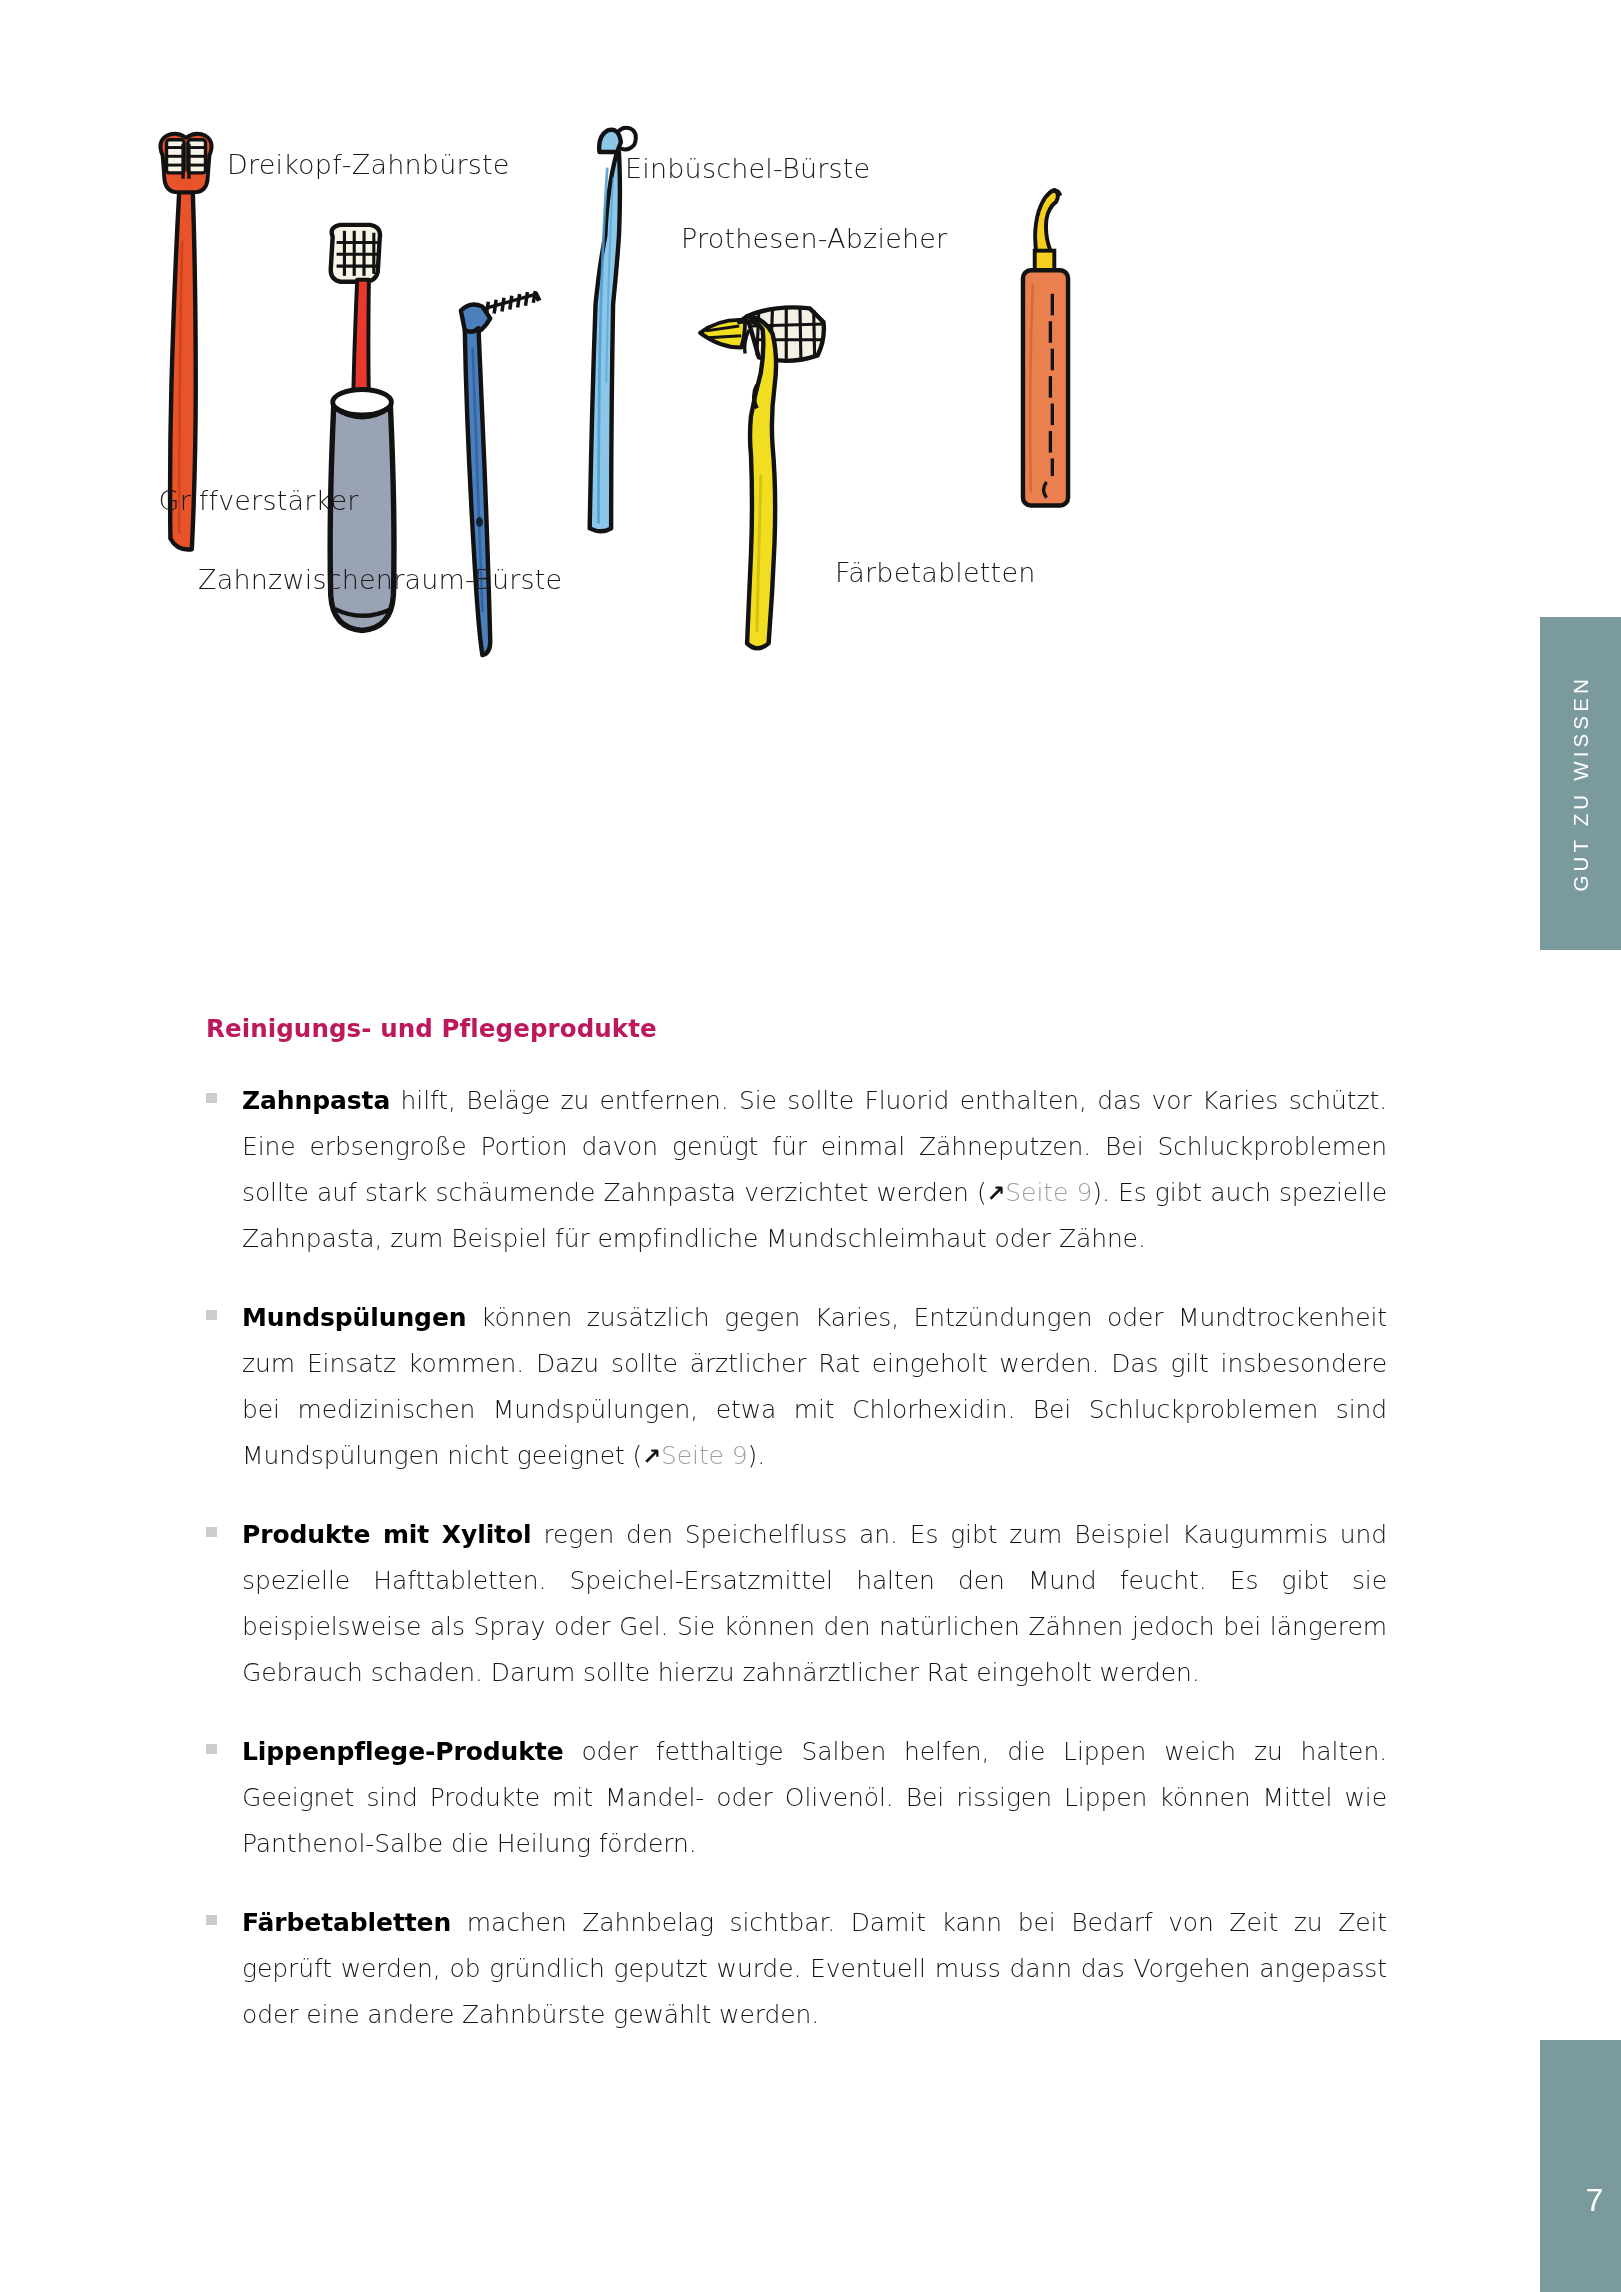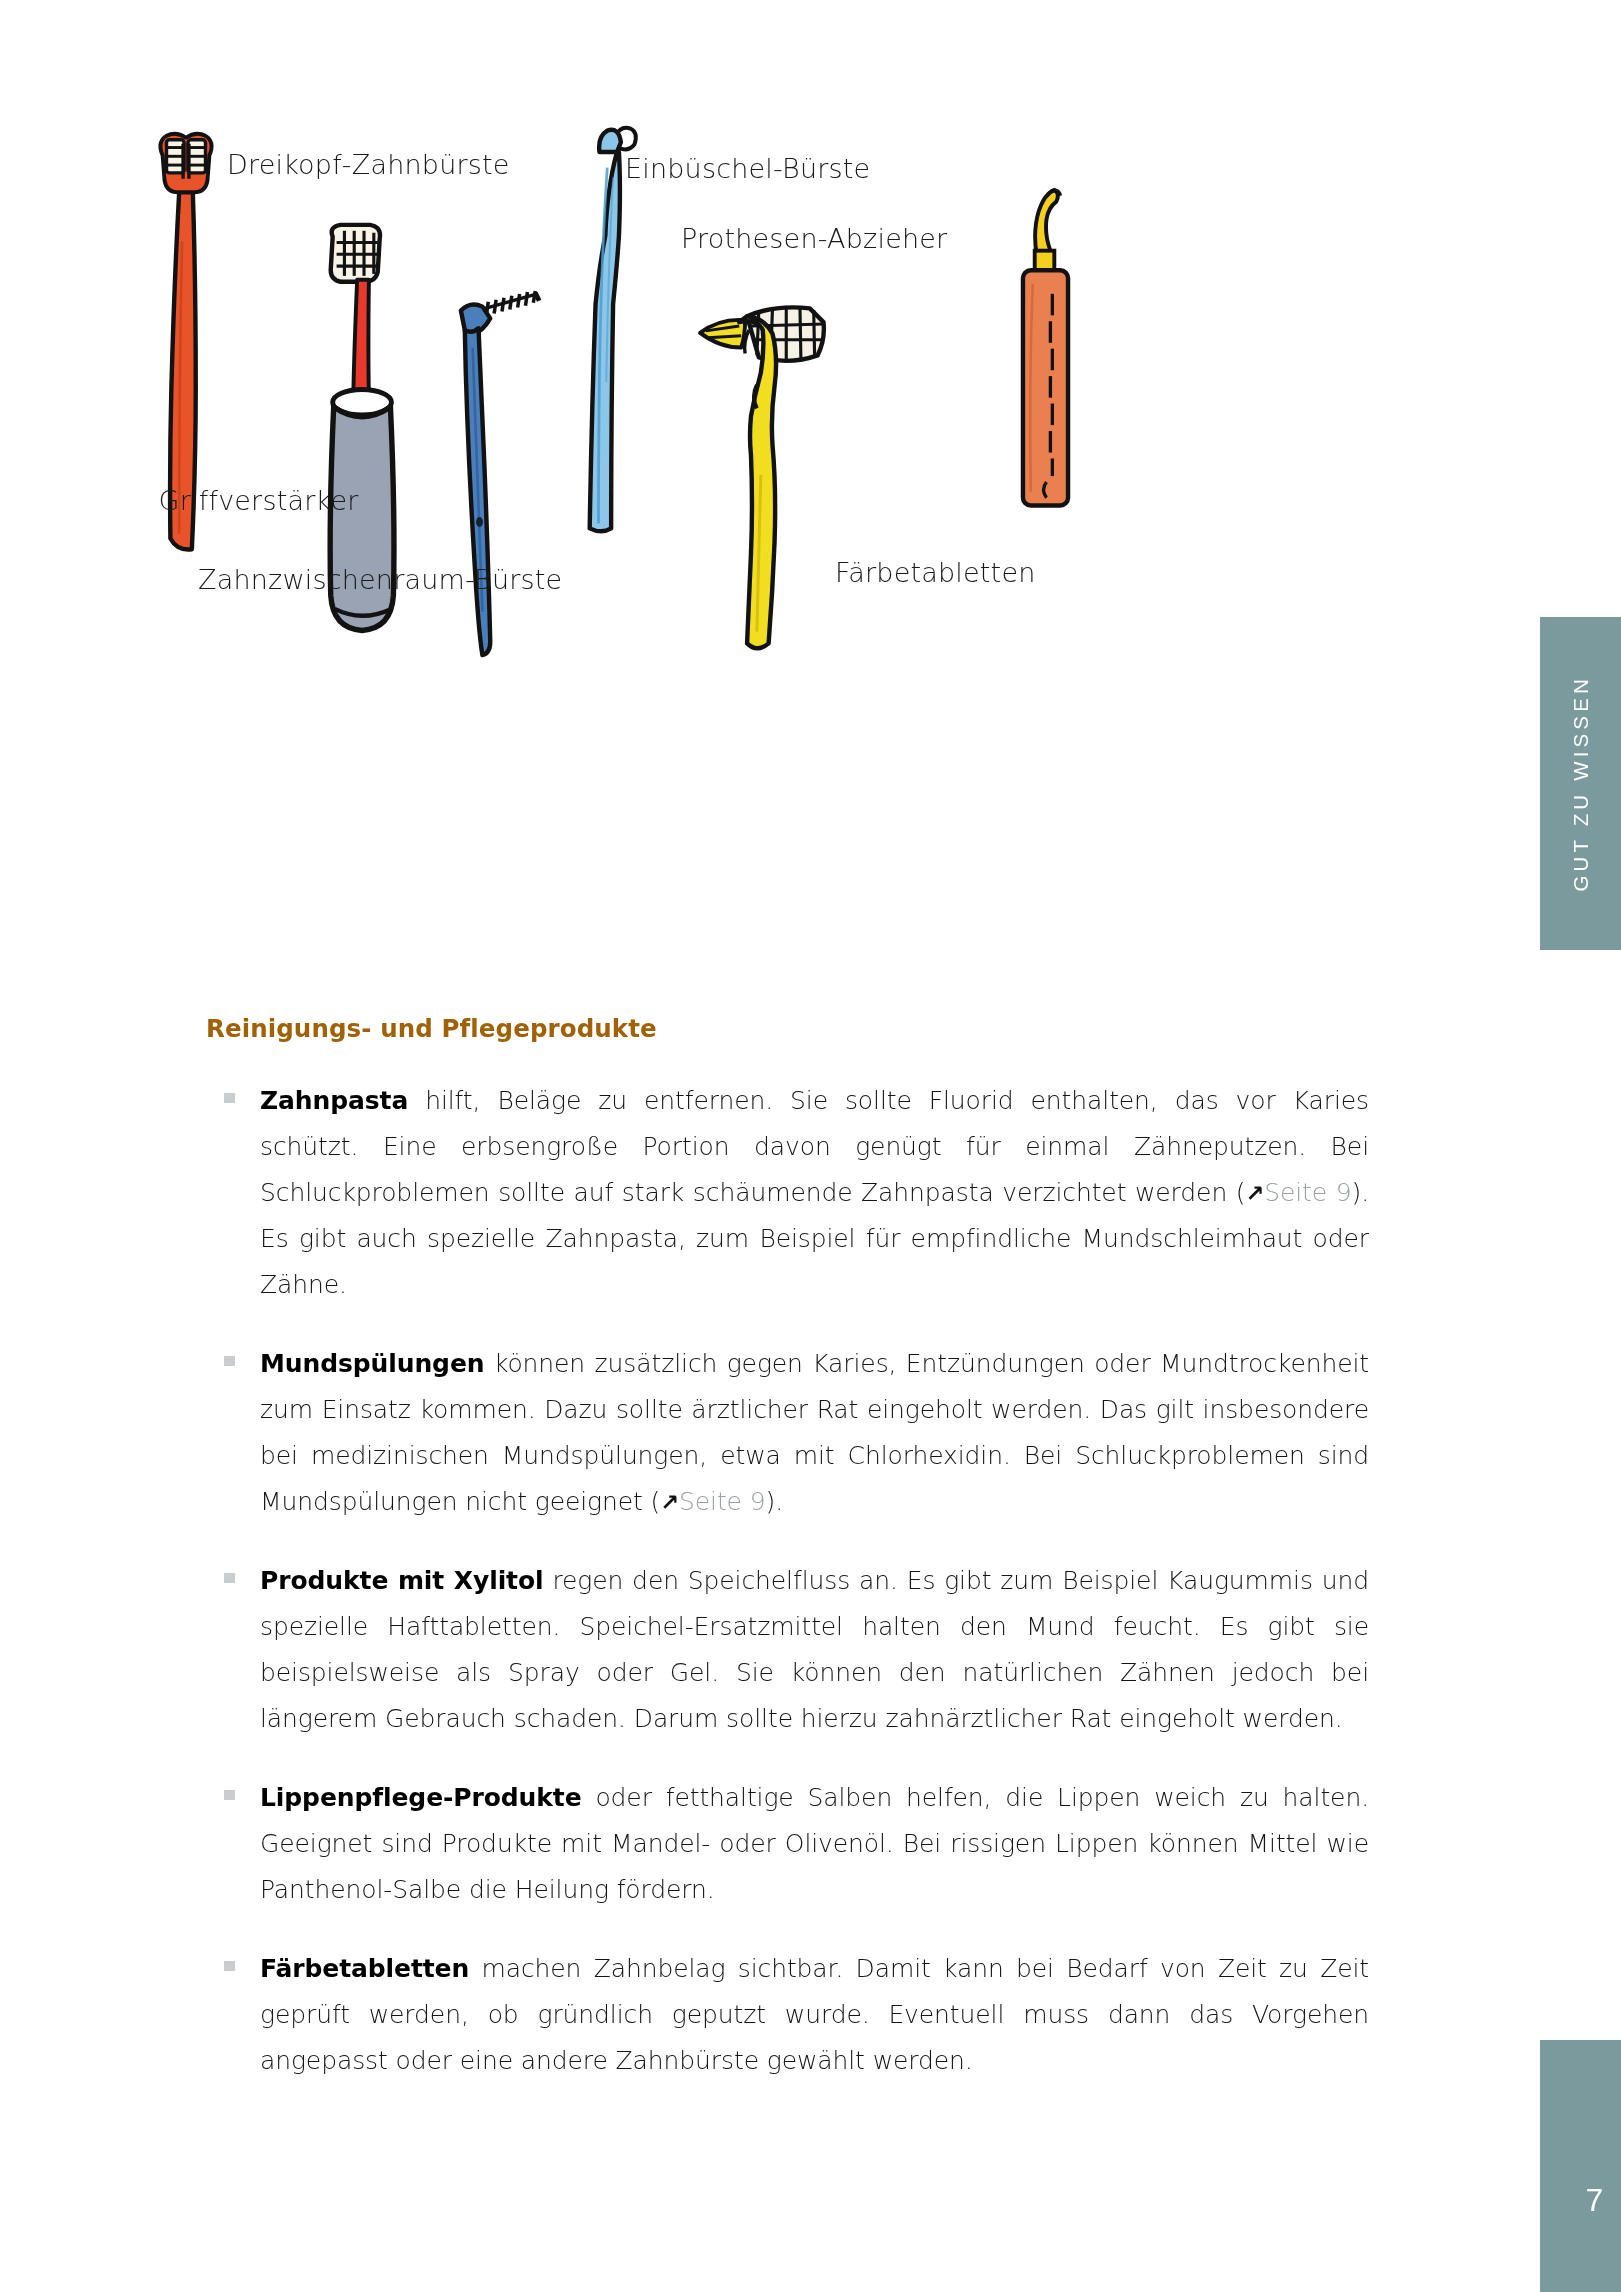--- a/index.html
+++ b/index.html
@@ -92,28 +92,28 @@
     position: absolute;
     left: 206px;
     top: 1014px;
     width: 1181px;
   }
 
   .section-heading {
     font-family: "DejaVu Sans", sans-serif;
     font-size: 24.5px;
     font-weight: 700;
-    color: #a16207;
+    color: #be185d;
     letter-spacing: 0.1px;
     margin: 0 0 35px 0;
   }
 
   ul.bullets {
     list-style: none;
-    margin: 18px;
+    margin: 0;
     padding: 0;
   }
   ul.bullets > li {
     position: relative;
     padding-left: 36px;
     margin-bottom: 33px;
   }
   ul.bullets > li:last-child { margin-bottom: 0; }
 
   .bullet-marker {

